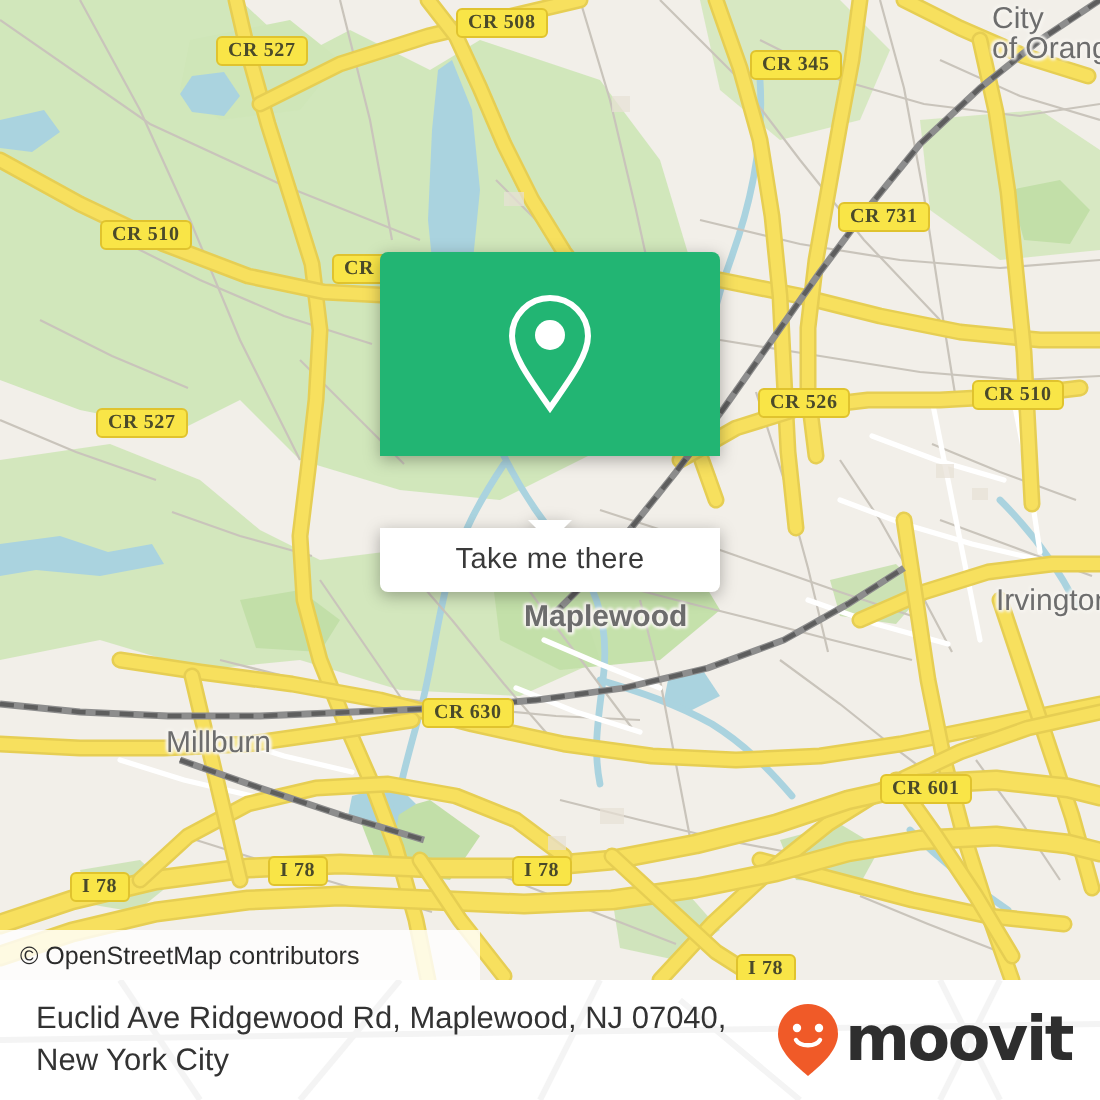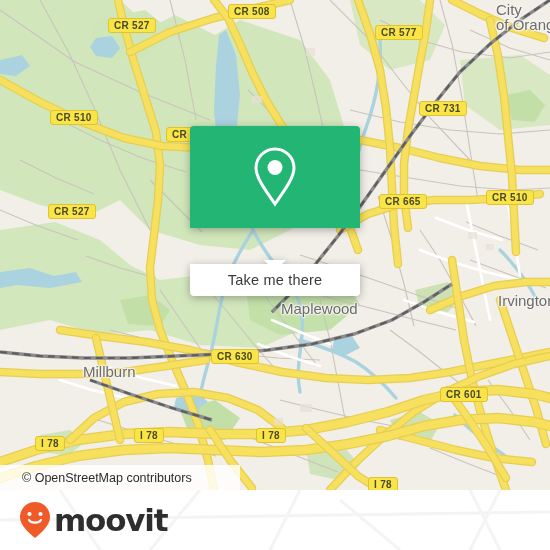--- a/index.html
+++ b/index.html
@@ -32,21 +32,21 @@
     border: 1.5px solid #e0c32e;
     border-radius: 3px;
     color: #4a4a2a;
     font-size: 10px;
     font-weight: bold;
     letter-spacing: .3px;
     line-height: 14px;
     height: 15px;
     padding: 0 5px;
     white-space: nowrap;
-    font-family: Liberation Sans, sans-serif;
+    font-family: Liberation Serif, serif;
   }
 
   
   .place {
     position: absolute;
     color: #5a5a5a;
     font-size: 13px;
     white-space: nowrap;
     text-shadow:
        1px  0 1.5px #f6f4ef, -1px  0 1.5px #f6f4ef,
@@ -96,21 +96,21 @@
 
   
   #attribution {
     position: absolute;
     left: 0; top: 465px;
     height: 25px;
     width: 240px;
     background: rgba(255,255,255,.82);
     display: flex;
     align-items: center;
-    padding-left: 22px;
+    padding-left: 10px;
     color: #2b2b2b;
     font-size: 12.5px;
   }
 
   
   #footer {
     position: absolute;
     left: 0; top: 490px;
     width: 550px; height: 60px;
     background: #ffffff;
@@ -347,30 +347,30 @@
         <rect x="306" y="48" width="9" height="8"></rect>
         <rect x="300" y="404" width="12" height="8"></rect>
         <rect x="274" y="418" width="9" height="7"></rect>
       </g>
     </svg>
 
     <div class="place big" style="left:496px; top:2px; line-height:15px;">
       City<br>of Orange
     </div>
     <div class="place big" style="left:498px; top:292px;">Irvington</div>
-    <div class="place big" style="left:281px; top:300px;">Maplewood</div>
+    <div class="place big" style="left:262px; top:300px;font-weight:bold;">Maplewood</div>
     <div class="place big" style="left:83px; top:363px;">Millburn</div>
 
     <div class="shield" style="left:228px; top:4px;">CR 508</div>
     <div class="shield" style="left:108px; top:18px;">CR 527</div>
-    <div class="shield" style="left:375px; top:25px;">CR 577</div>
+    <div class="shield" style="left:375px; top:25px;">CR 345</div>
     <div class="shield" style="left:419px; top:101px;">CR 731</div>
     <div class="shield" style="left:50px;  top:110px;">CR 510</div>
     <div class="shield" style="left:166px; top:127px;">CR 510</div>
-    <div class="shield" style="left:379px; top:194px;">CR 665</div>
+    <div class="shield" style="left:379px; top:194px;">CR 526</div>
     <div class="shield" style="left:486px; top:190px;">CR 510</div>
     <div class="shield" style="left:48px;  top:204px;">CR 527</div>
     <div class="shield" style="left:211px; top:349px;">CR 630</div>
     <div class="shield" style="left:440px; top:387px;">CR 601</div>
     <div class="shield" style="left:35px;  top:436px;">I 78</div>
     <div class="shield" style="left:134px; top:428px;">I 78</div>
     <div class="shield" style="left:256px; top:428px;">I 78</div>
     <div class="shield" style="left:368px; top:477px;">I 78</div>
 
     <div id="callout">
@@ -393,20 +393,25 @@
         <path d="M60,0 L100,60"></path>
         <path d="M150,60 L200,0"></path>
         <path d="M300,0 L270,60"></path>
         <path d="M340,10 L400,60"></path>
         <path d="M470,0 L500,60"></path>
         <path d="M500,0 L470,60"></path>
         <path d="M0,30 L550,22"></path>
       </g>
     </svg>
 
+    <div id="address">
+      <span>Euclid Ave Ridgewood Rd, Maplewood, NJ 07040,</span>
+      <br>
+      <span>New York City</span>
+    </div>
 
     <div id="logo">
       <svg id="logo-pin" width="34" height="40" viewBox="0 0 34 40">
         <path d="M17 2 C8.7 2 2 8.7 2 17 C2 25.5 11 33 17 38 C23 33 32 25.5 32 17 C32 8.7 25.3 2 17 2 Z" fill="#f05a28"></path>
         <circle cx="11.5" cy="14" r="2.1" fill="#ffffff"></circle>
         <circle cx="22.5" cy="14" r="2.1" fill="#ffffff"></circle>
         <path d="M11 20 C13 23.5 21 23.5 23 20" fill="none" stroke="#ffffff" stroke-width="2.2" stroke-linecap="round"></path>
       </svg>
       <span id="logo-word">moovit</span>
     </div>

